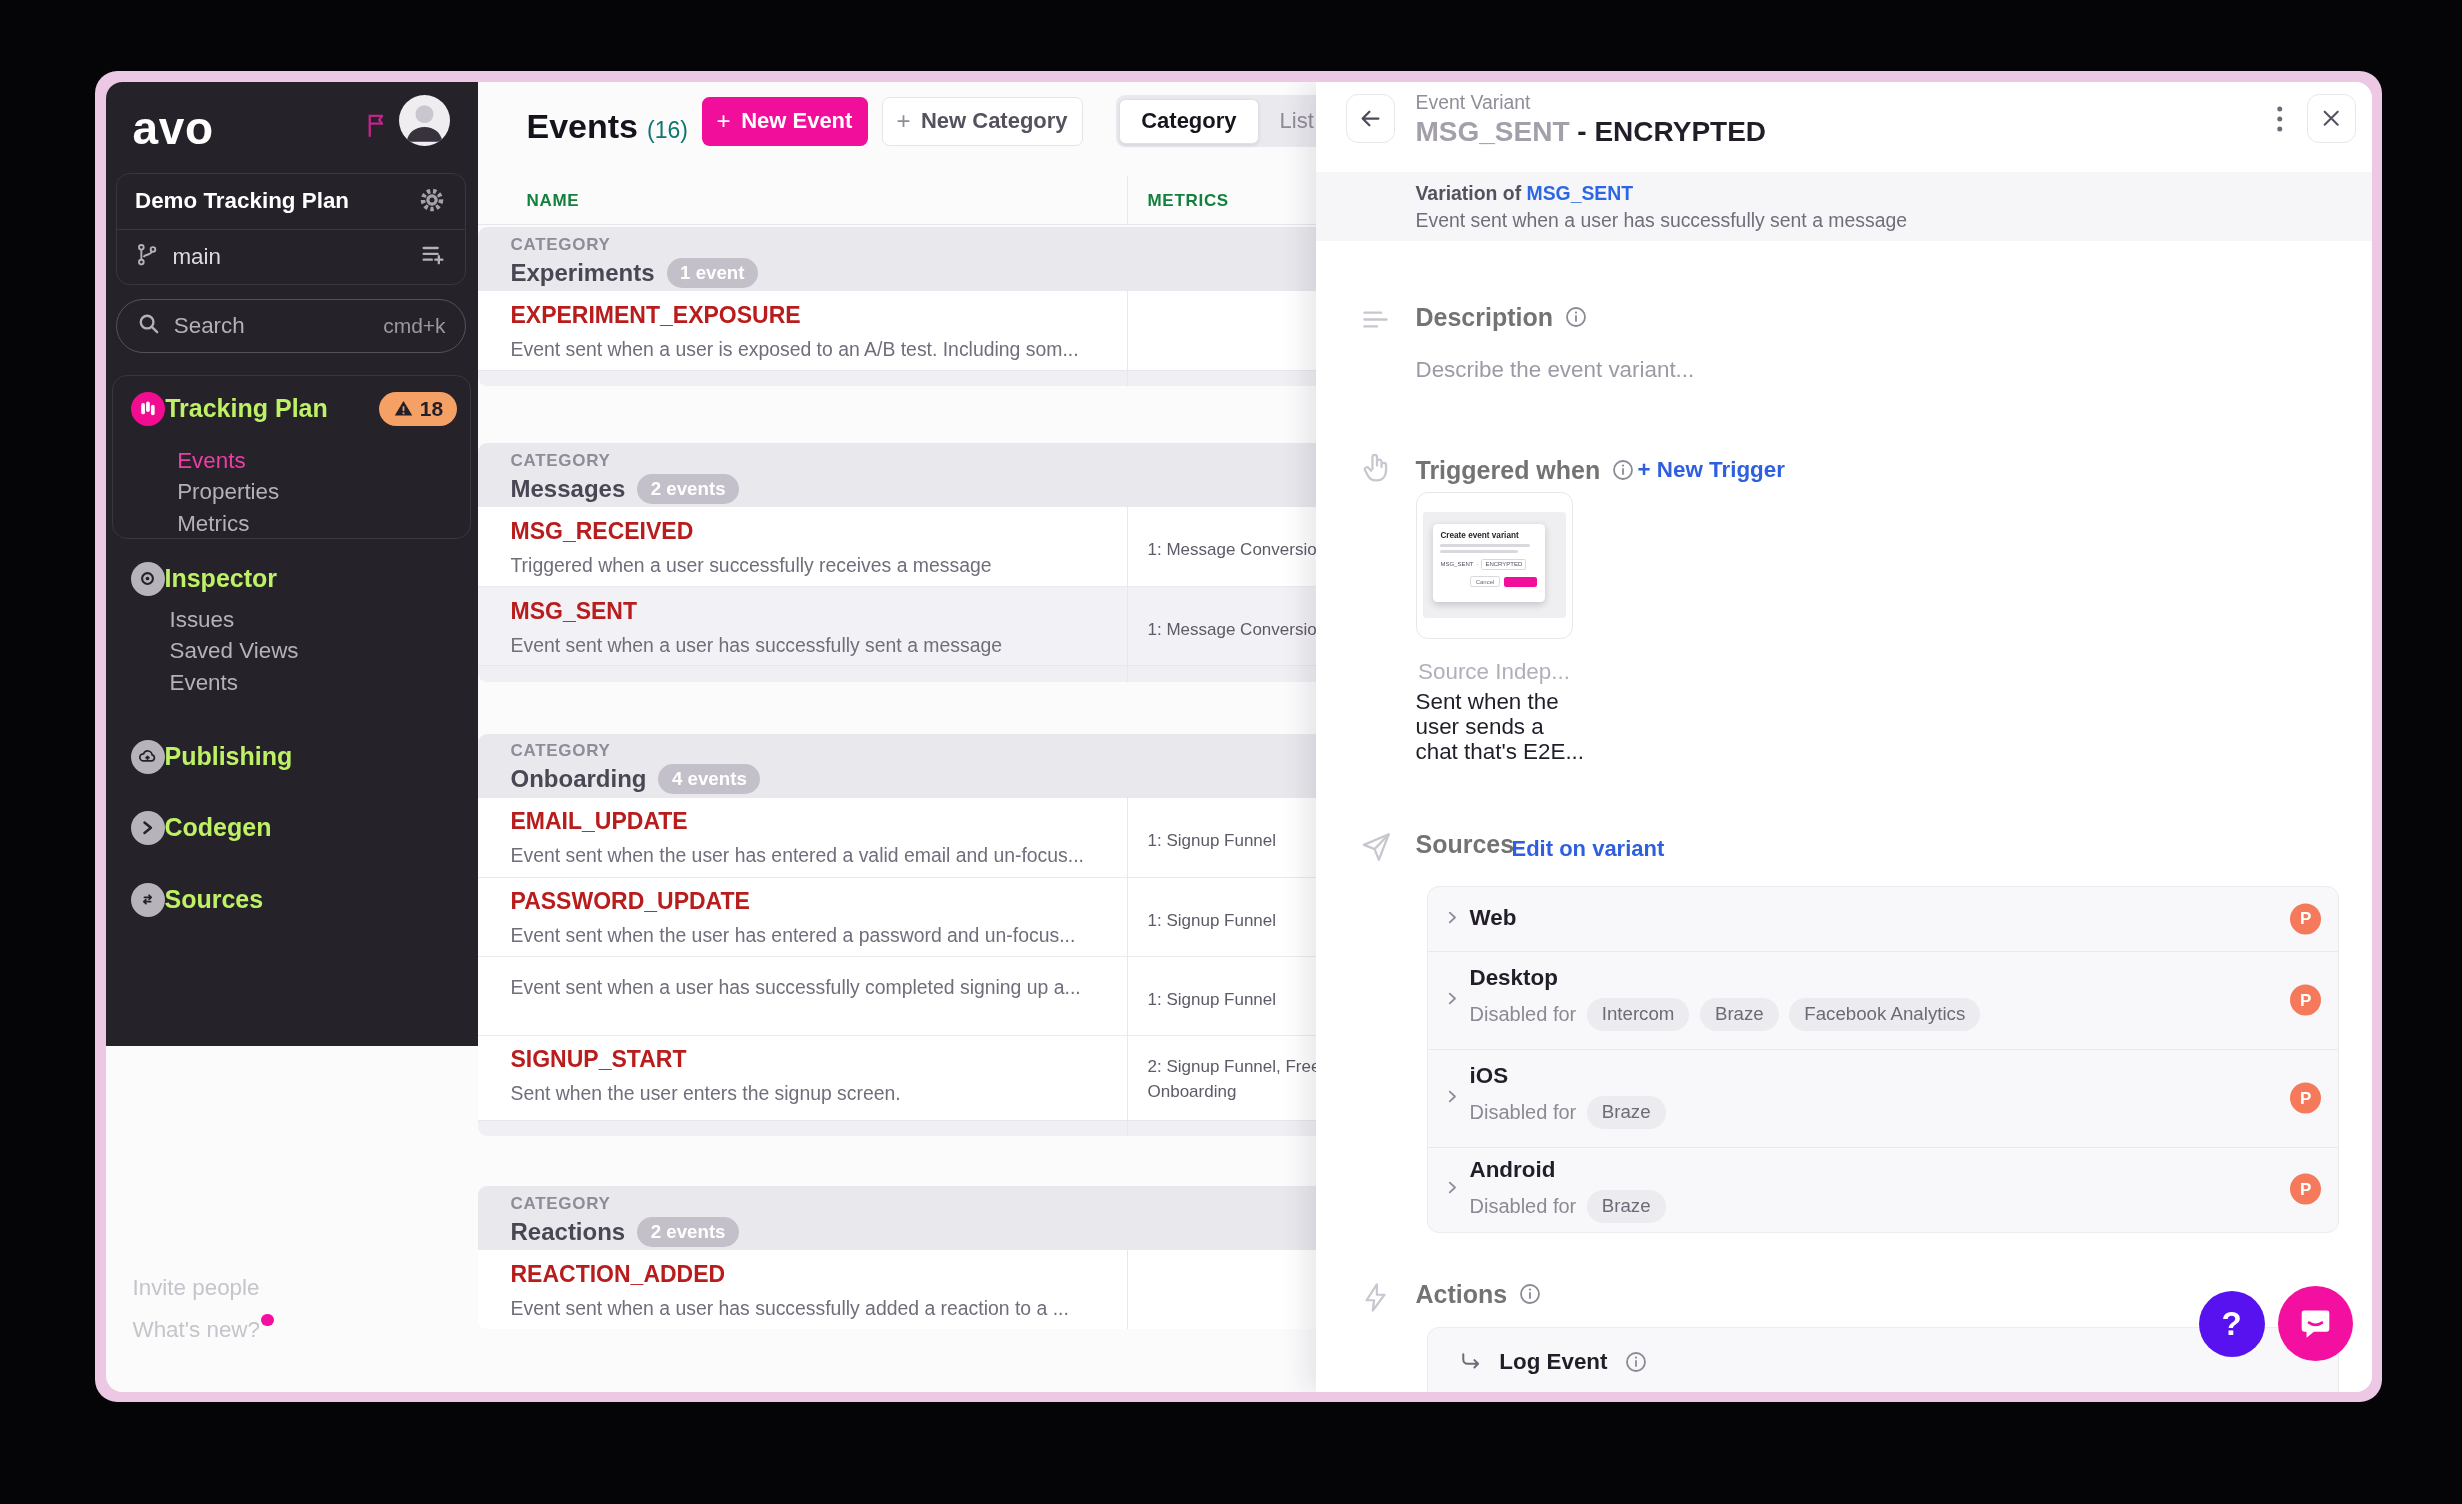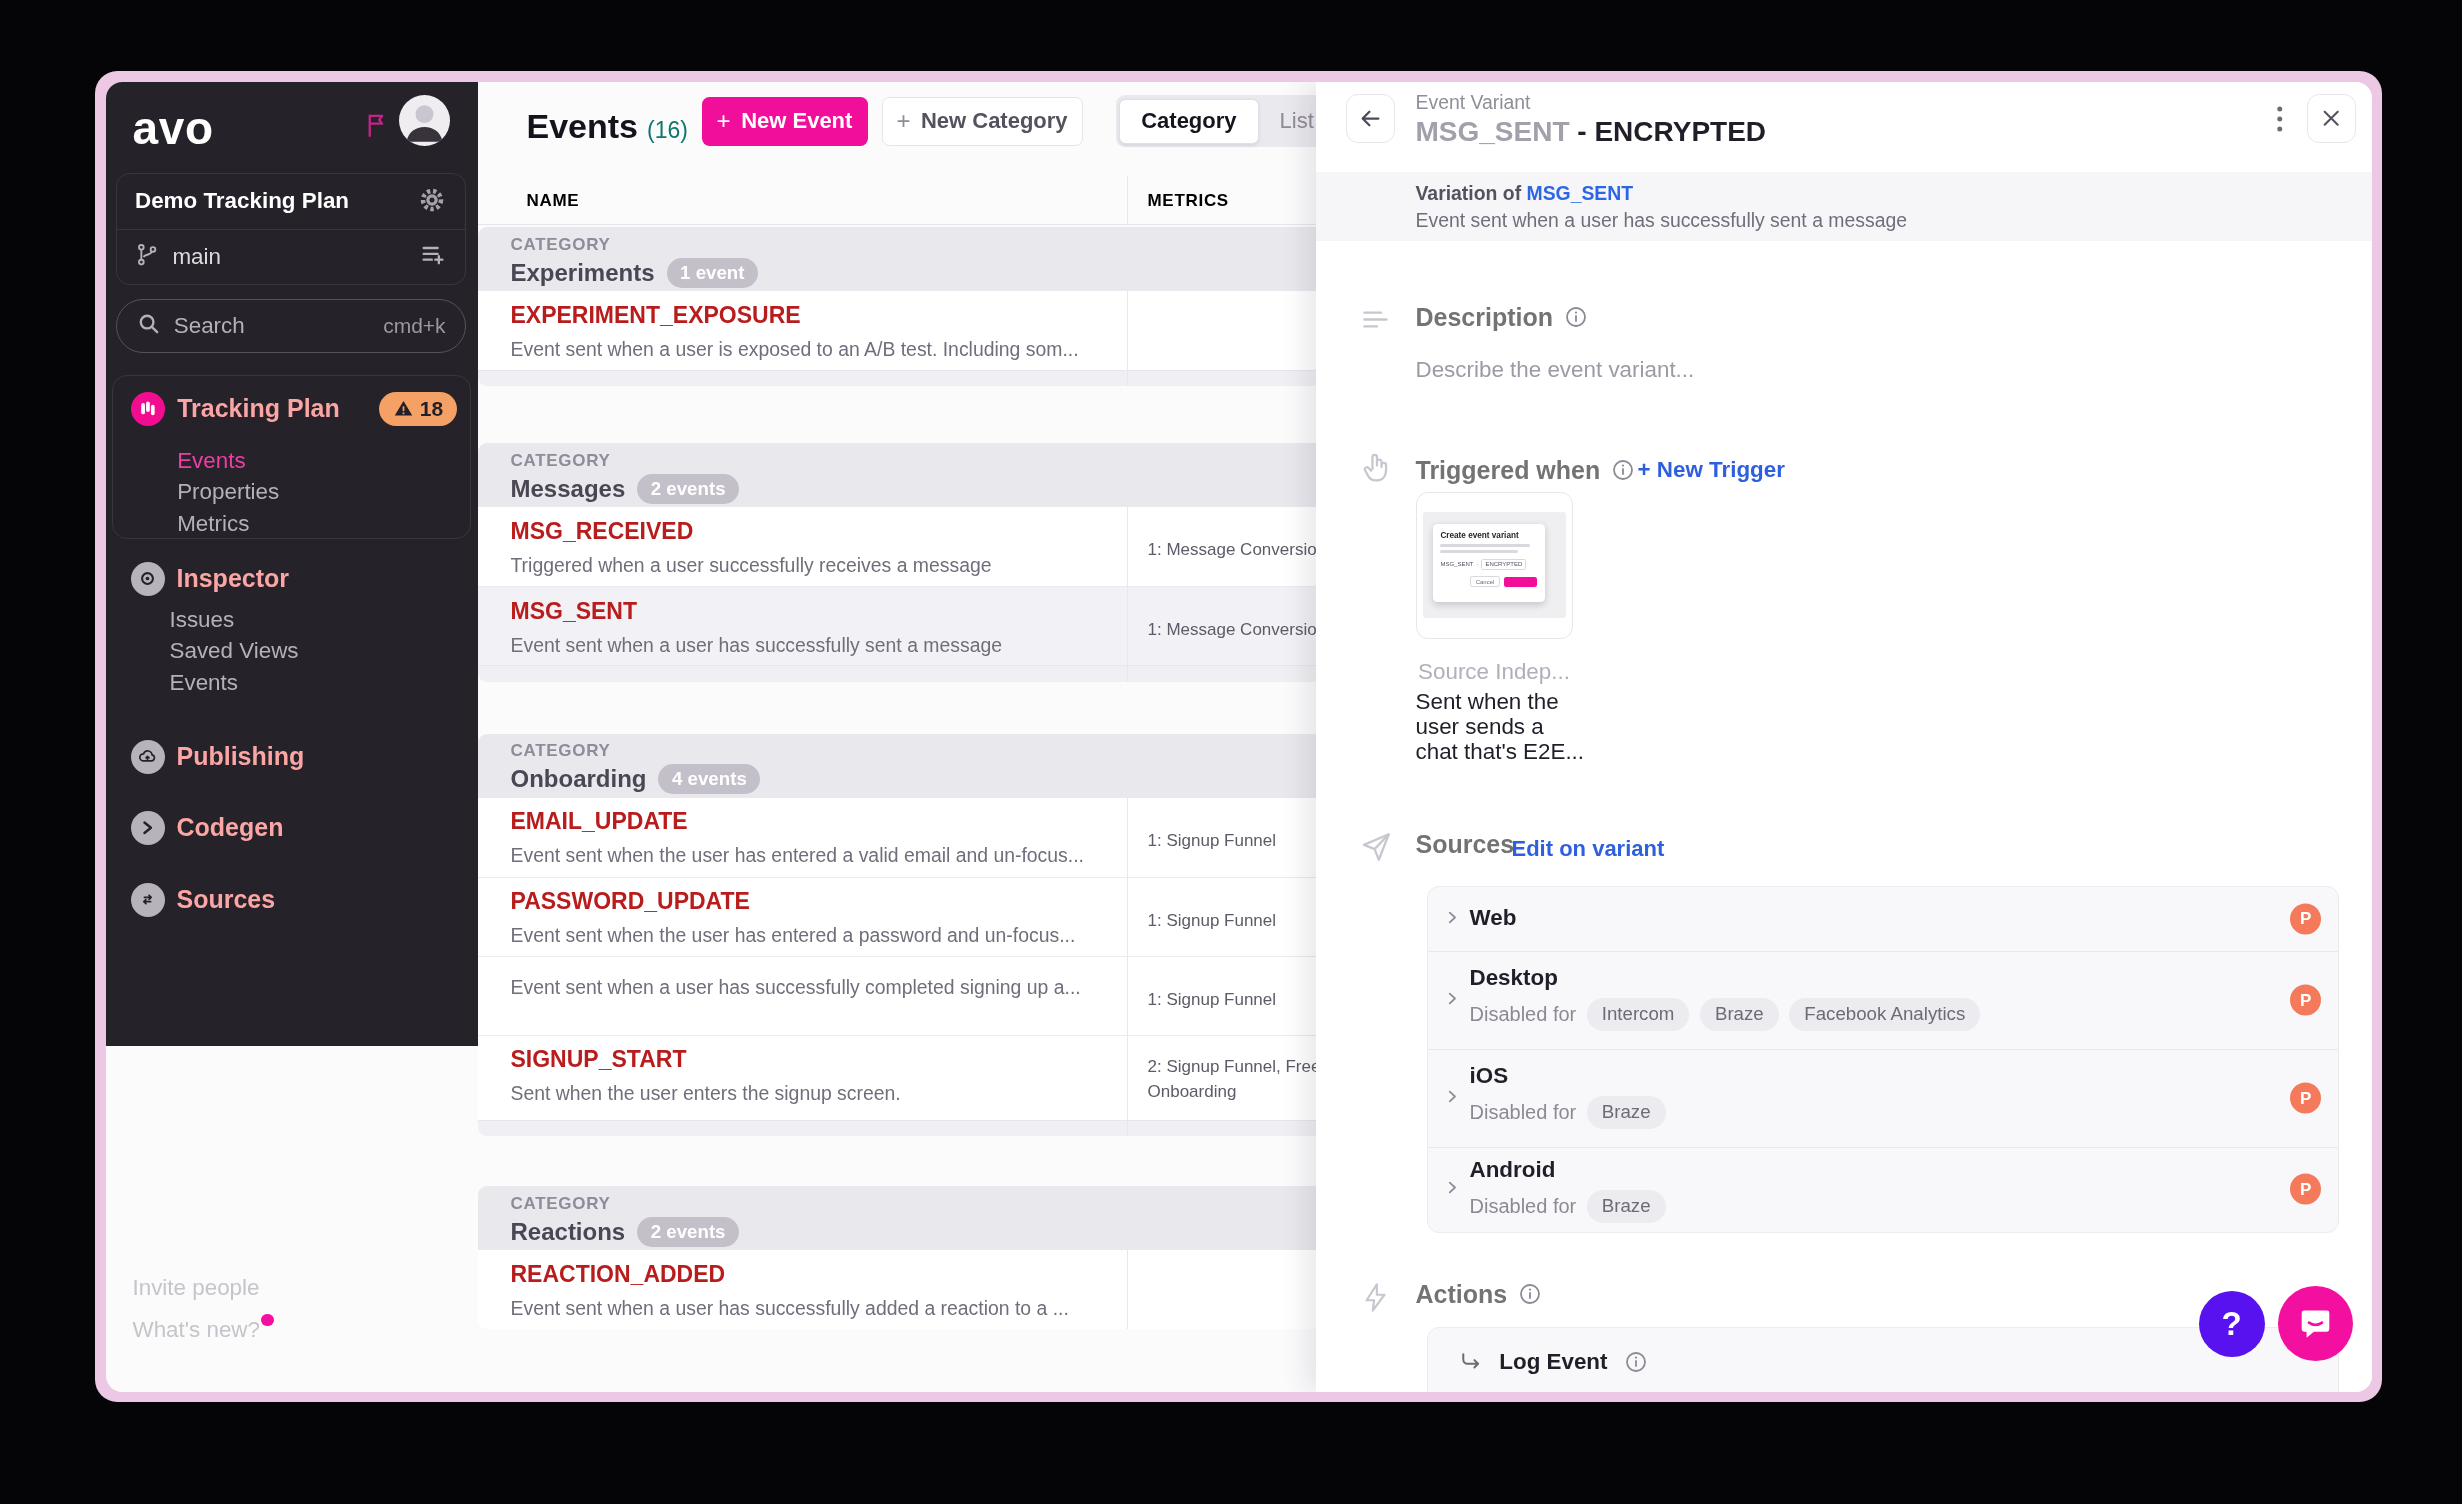--- a/index.html
+++ b/index.html
@@ -26,21 +26,21 @@
   .search { position:absolute; left:10.5px; top:217px; width:350px; height:54px; border:1.5px solid #57525a;
             border-radius:27px; display:flex; align-items:center; padding:0 19.4px; }
   .search-label { color:#b5b1b9; font-size:22.4px; margin-left:12px; flex:1; }
   .search-kbd { color:#9b97a1; font-size:21px; }
   .tp-box { position:absolute; left:6.7px; top:293px; width:359px; height:164px;
             border:1.5px solid #3b363d; border-radius:15px; }
   .nav-row { position:absolute; display:flex; align-items:center; }
   .nav-icon { width:34px; height:34px; border-radius:50%; background:#b7b3bb; display:flex;
               align-items:center; justify-content:center; flex:none; }
   .nav-icon.pink { background:#f20d90; }
-  .nav-label { color:#fca5a5; font-size:25px; font-weight:700; margin-left:12px; }
+  .nav-label { color:#bef264; font-size:25px; font-weight:700; }
   .warn-badge { position:absolute; right:13.5px; top:16.4px; height:34px; padding:0 13.5px; background:#f5a065;
                 border-radius:17px; display:flex; align-items:center; gap:6px; }
   .warn-badge span { color:#231f28; font-size:21px; font-weight:700; }
   .sub-item { position:absolute; left:64px; font-size:22.4px; color:#b5b1b9; }
   .sub-item.active { color:#ee3da5; }
   .side-foot { position:absolute; left:27px; font-size:22.4px; color:#c6c3ca; }
   .new-dot { display:inline-block; width:12.7px; height:12.7px; border-radius:50%; background:#f30fa0;
              vertical-align:10.5px; margin-left:1.5px; }
 
   
@@ -57,21 +57,21 @@
   .plus { font-size:24px; font-weight:400; line-height:1; }
   .segmented { position:absolute; left:638px; top:13.5px; height:52px; background:#eae9ee; border-radius:9px;
                display:flex; align-items:center; padding:3.7px; }
   .seg { height:45px; display:flex; align-items:center; padding:0 21px; font-size:22px; border-radius:6.7px; }
   .seg.active { background:#fff; border:1.5px solid #e0dfe4; box-shadow:0 1.5px 3.7px rgba(20,15,30,.08);
                 color:#17141d; font-weight:700; }
   .seg.idle { color:#8f8b98; }
   .table-head { position:absolute; left:0; top:94px; width:957px; height:49px;
                 border-bottom:1.5px solid #e7e6ea; }
   .table-head::after { content:""; position:absolute; left:649px; top:0; bottom:0; width:1.5px; background:#e8e7eb; }
-  .th { position:absolute; top:15px; font-size:17px; letter-spacing:0.7px; color:#000000; font-weight:700; }
+  .th { position:absolute; top:15px; font-size:17px; letter-spacing:0.7px; color:#15803d; font-weight:700; }
   .th.name { left:49px; } .th.metrics { left:670px; }
   .table-body { position:absolute; left:0; top:144px; width:957px; bottom:0; overflow:hidden; }
   .group-card { position:relative; border-radius:9px; overflow:hidden; }
   .group-card::after { content:""; position:absolute; left:649px; top:64px; bottom:0; width:1.5px; background:#e8e7eb; }
   .g1 { margin-top:1.5px; } .g2 { margin-top:57px; } .g3 { margin-top:52px; } .g4 { margin-top:50px; }
   .band { height:64px; background:#e9e8ed; padding:7.5px 0 0 33px; }
   .band-cat { font-size:17px; letter-spacing:0.7px; color:#8f8b99; font-weight:600; }
   .band-line { display:flex; align-items:center; margin-top:3px; }
   .band-name { font-size:24px; font-weight:700; color:#4a4654; }
   .band-badge { margin-left:12px; height:30px; padding:0 13.5px; border-radius:15px; background:#c3c0ca;

